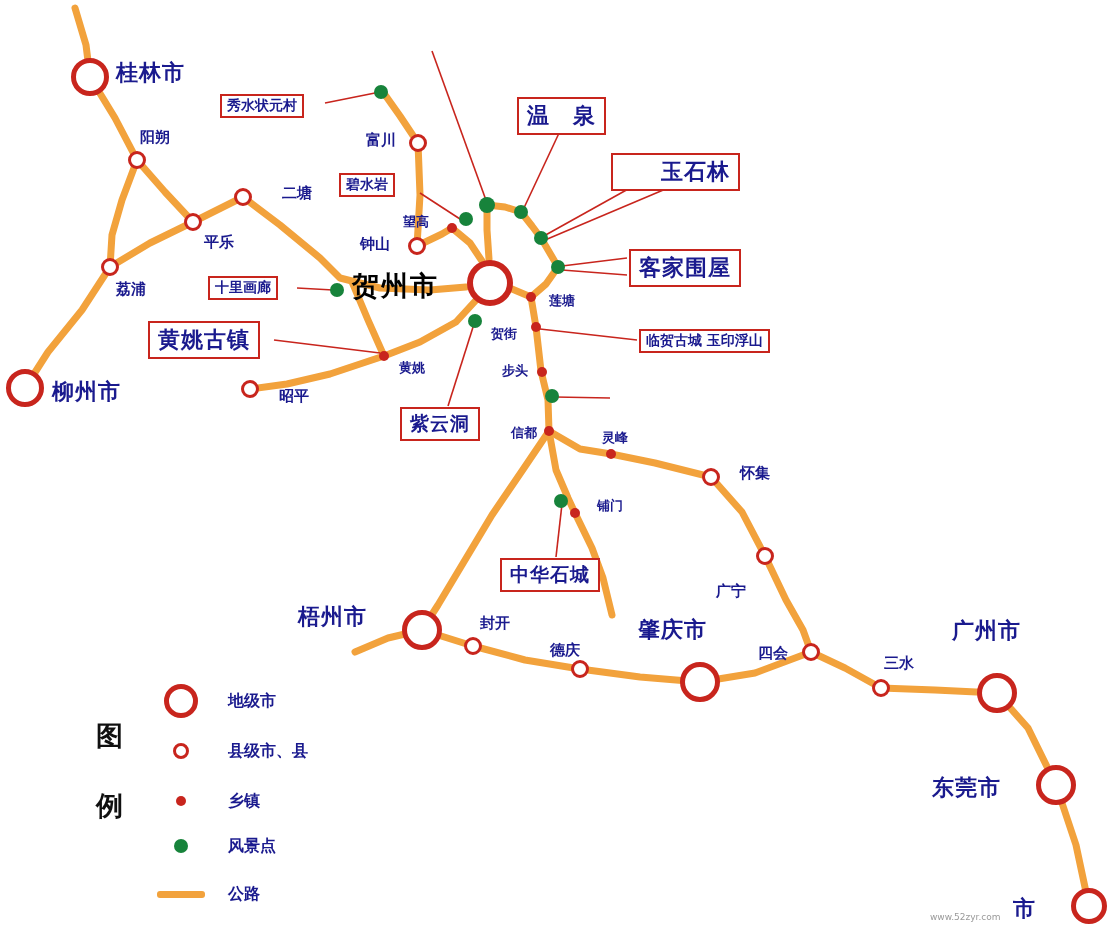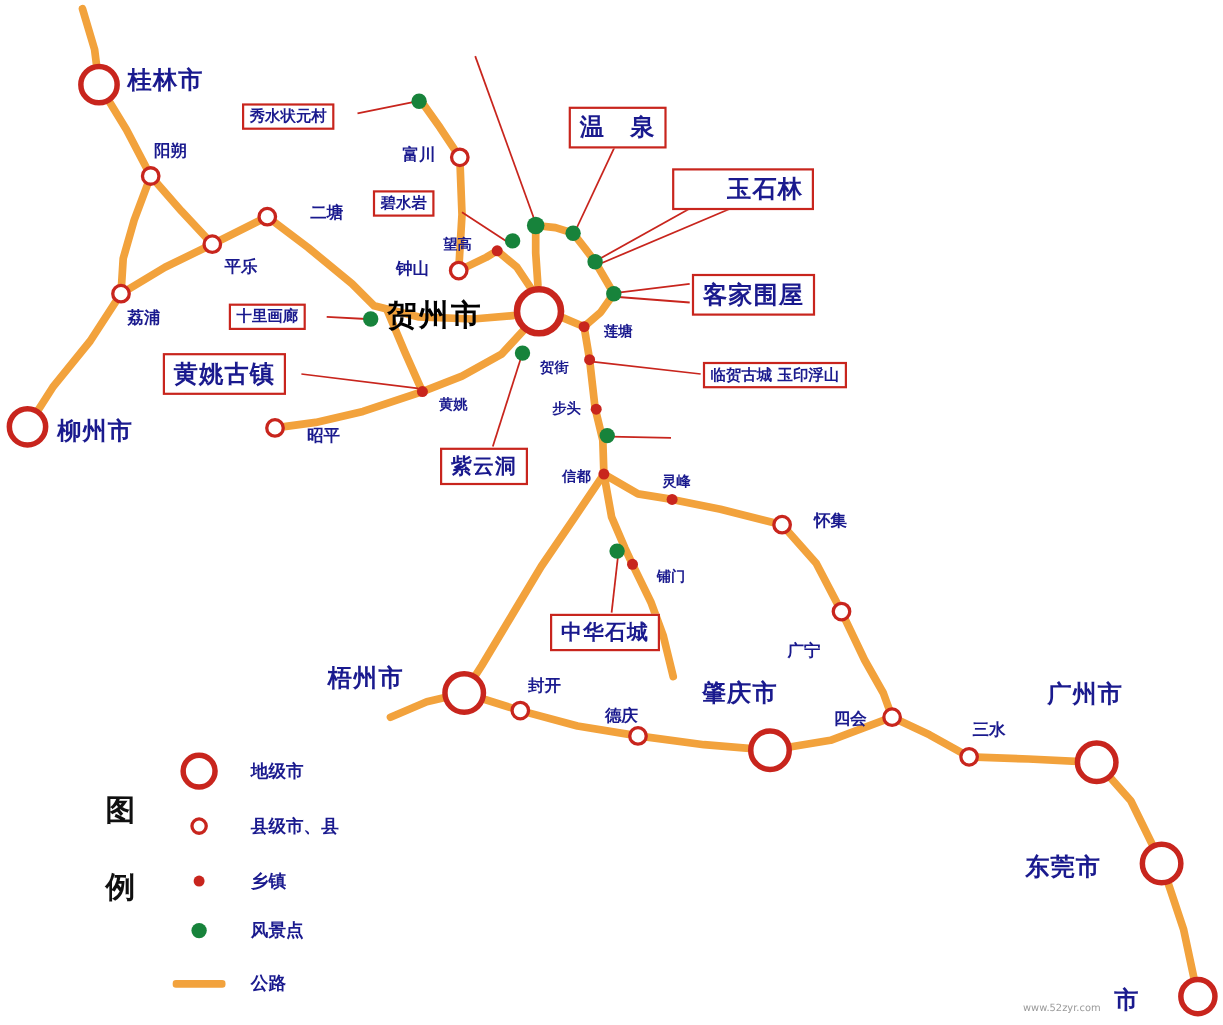--- a/index.html
+++ b/index.html
@@ -116,21 +116,21 @@
       <div class="place-label town-lbl" style="left: 491px; top: 325px;">贺街</div>
       <div class="town-dot" style="left: 537px; top: 367px; width: 10px; height: 10px;"></div>
       <div class="place-label town-lbl" style="left: 502px; top: 362px;">步头</div>
       <div class="town-dot" style="left: 379px; top: 351px; width: 10px; height: 10px;"></div>
       <div class="place-label town-lbl" style="left: 399px; top: 359px;">黄姚</div>
       <div class="town-dot" style="left: 544px; top: 426px; width: 10px; height: 10px;"></div>
       <div class="place-label town-lbl" style="left: 511px; top: 424px;">信都</div>
       <div class="town-dot" style="left: 606px; top: 449px; width: 10px; height: 10px;"></div>
       <div class="place-label town-lbl" style="left: 554px; top: 429px; margin-left: 48px;">灵峰</div>
       <div class="town-dot" style="left: 570px; top: 508px; width: 10px; height: 10px;"></div>
-      <div class="place-label town-lbl" style="left: 597px; top: 515px;">铺门</div>
+      <div class="place-label town-lbl" style="left: 597px; top: 497px;">铺门</div>
       <div class="scenic-dot" style="left: 374px; top: 85px; width: 14px; height: 14px;"></div>
       <div class="scenic-dot" style="left: 479px; top: 197px; width: 16px; height: 16px;"></div>
       <div class="scenic-dot" style="left: 514px; top: 205px; width: 14px; height: 14px;"></div>
       <div class="scenic-dot" style="left: 459px; top: 212px; width: 14px; height: 14px;"></div>
       <div class="scenic-dot" style="left: 534px; top: 231px; width: 14px; height: 14px;"></div>
       <div class="scenic-dot" style="left: 551px; top: 260px; width: 14px; height: 14px;"></div>
       <div class="scenic-dot" style="left: 330px; top: 283px; width: 14px; height: 14px;"></div>
       <div class="scenic-dot" style="left: 468px; top: 314px; width: 14px; height: 14px;"></div>
       <div class="scenic-dot" style="left: 545px; top: 389px; width: 14px; height: 14px;"></div>
       <div class="scenic-dot" style="left: 554px; top: 494px; width: 14px; height: 14px;"></div>

